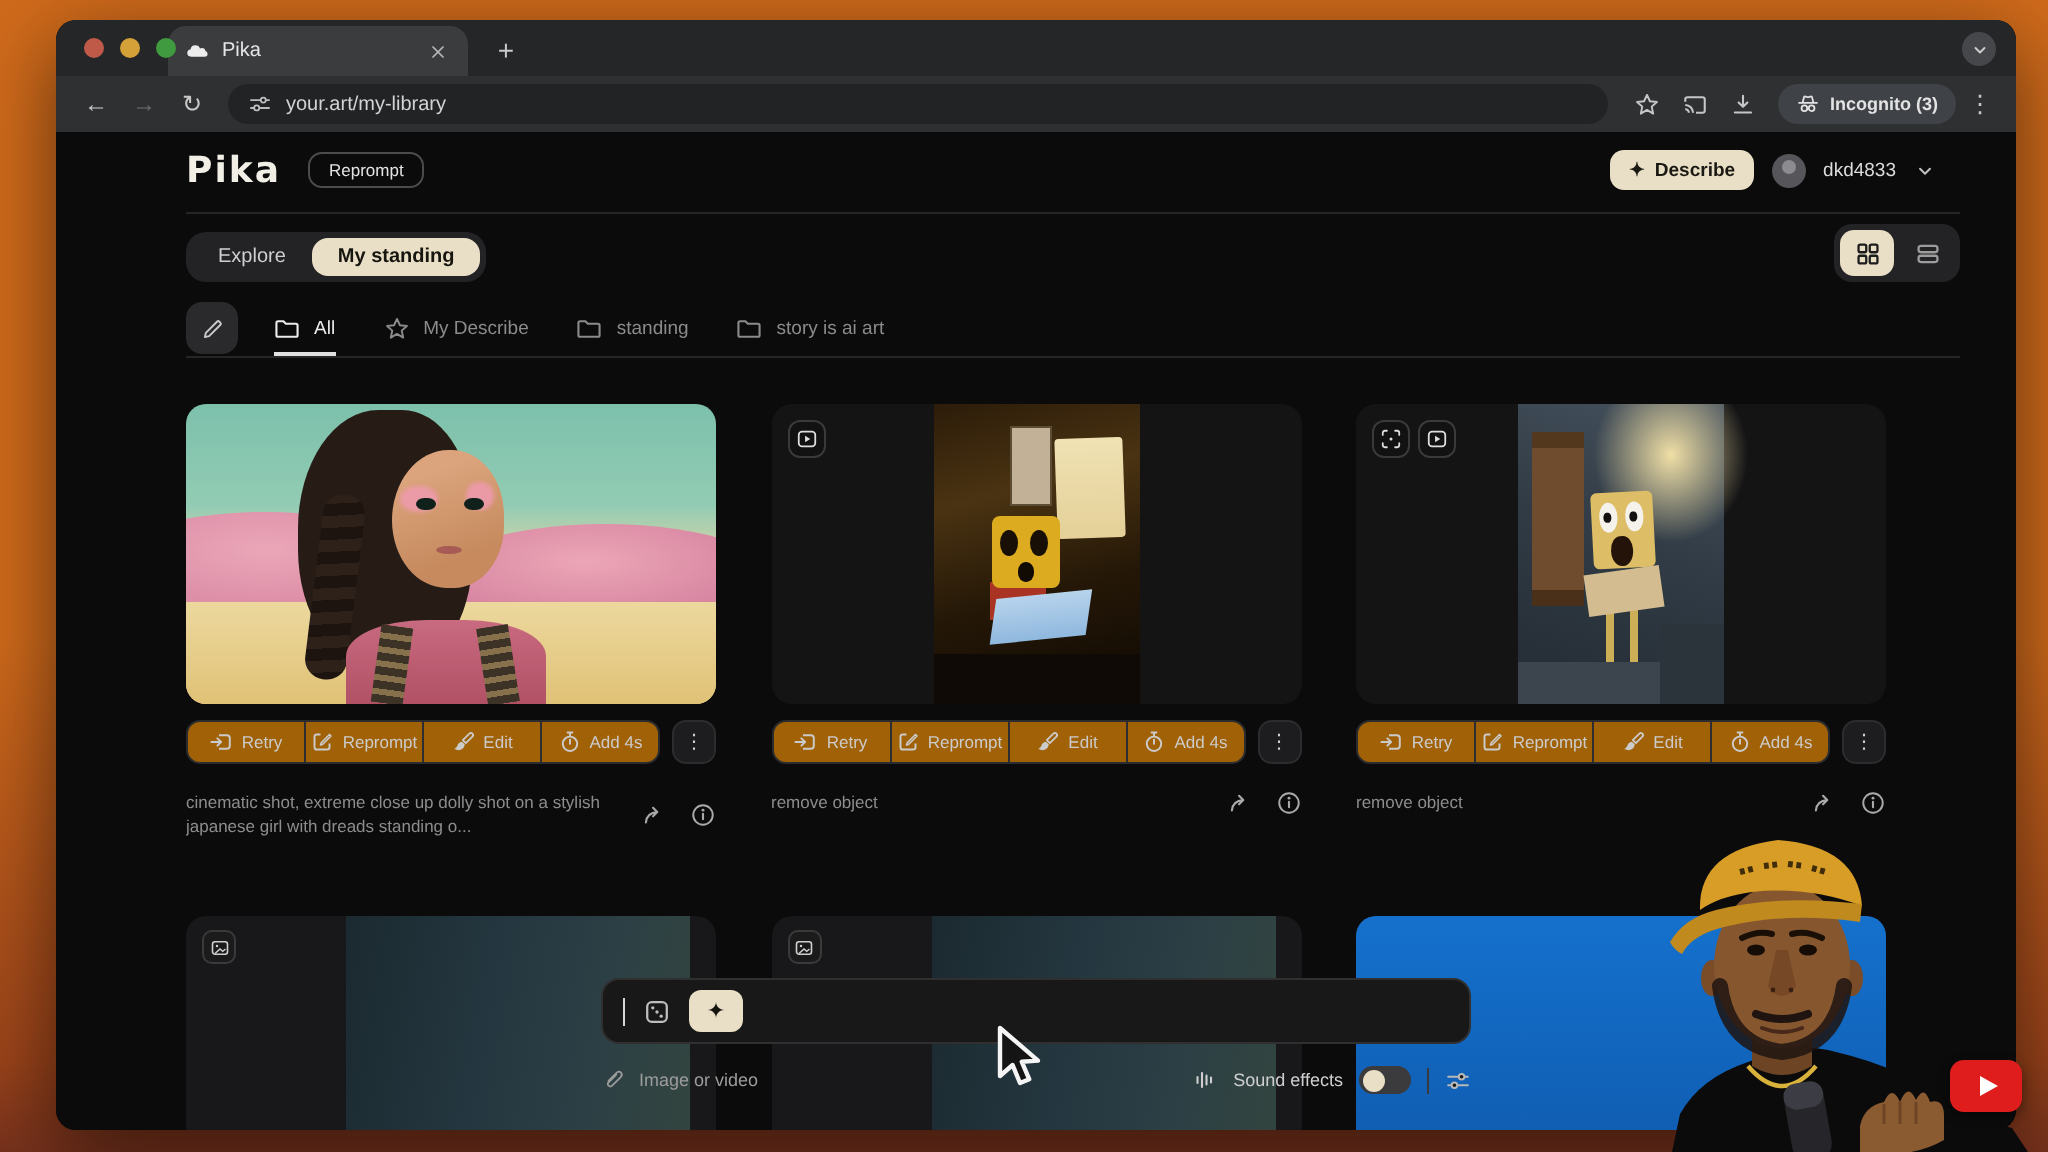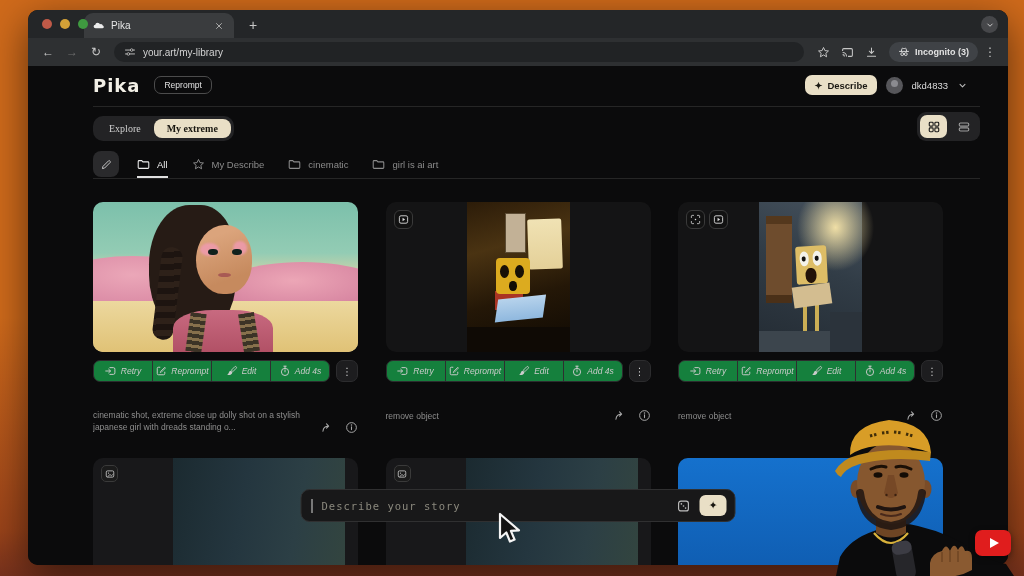--- a/index.html
+++ b/index.html
@@ -52,44 +52,44 @@
   .plan { margin-left:14px; border:1px solid #4c4c4c; border-radius:7px; padding:3px 9px; font-size:8.5px; color:#e3e3e3; }
   .hdr-right { margin-left:auto; display:flex; align-items:center; gap:9px; }
   .upgrade { background:#e9dfc6; color:#1b1913; font-size:9.5px; font-weight:bold; border-radius:7px; height:20px; padding:0 9px; display:flex; align-items:center; gap:5px; }
   .avatar { width:17px; height:17px; border-radius:50%; background:#56565a; position:relative; }
   .avatar::after{ content:""; position:absolute; left:5px; top:3px; width:7px; height:7px; border-radius:50%; background:#8b8b90; }
   .uname { font-size:9.5px; color:#dcdcdc; }
   .divider { position:absolute; left:65px; right:28px; height:1px; background:#262626; }
   .d1 { top:40px; } .d2 { top:112px; }
 
   .segrow { position:absolute; left:65px; top:48px; height:28px; display:flex; align-items:center; }
-  .seg { background:#232325; border-radius:10px; padding:3px; display:flex; align-items:center;font-family:Liberation Serif, serif; }
+  .seg { background:#232325; border-radius:10px; padding:3px; display:flex; align-items:center; }
   .seg-btn { font-size:10px; color:#cfcfcf; padding:4px 13px; border-radius:8px; }
   .seg-btn.active { background:#e9dfc6; color:#17150f; font-weight:bold; }
   .viewtoggle { position:absolute; right:28px; top:46px; background:#232325; border-radius:9px; padding:3px; display:flex; gap:3px; }
   .vbtn { width:27px; height:23px; border-radius:7px; display:flex; align-items:center; justify-content:center; color:#9c9c9c; }
   .vbtn.active { background:#e9dfc6; color:#1c1c1c; }
 
   .filterrow { position:absolute; left:65px; top:84px; height:28px; display:flex; align-items:center; gap:24px; }
   .editbtn { width:26px; height:26px; background:#2a2a2c; border-radius:8px; display:flex; align-items:center; justify-content:center; color:#c9c9c9; margin-right:-6px; }
   .ftab { position:relative; height:28px; display:flex; align-items:center; gap:7px; font-size:9.5px; color:#8b8b8b; }
   .ftab.active { color:#ececec; }
   .ftab.active::after { content:""; position:absolute; left:0; right:0; bottom:0; height:2px; background:#e0e0e0; }
 
   .grid { position:absolute; left:65px; top:136px; display:flex; gap:27.5px; }
   .card { width:265px; }
   .media { position:relative; height:150px; border-radius:10px; background:#141415; overflow:hidden; }
   .chip { position:absolute; top:8px; width:19px; height:19px; border-radius:6px; background:rgba(18,18,18,.85); border:1px solid #3a3a3a; display:flex; align-items:center; justify-content:center; color:#dedede; z-index:4; }
   .chip.c1 { left:8px; } .chip.c2 { left:31px; }
   .actionrow { margin-top:8px; display:flex; gap:6px; }
-  .abar { flex:1; height:22px; background:#15803d; border:1px solid #2c2c2e; border-radius:7px; display:flex; align-items:stretch;font-style:italic; }
+  .abar { flex:1; height:22px; background:#a16207; border:1px solid #2c2c2e; border-radius:7px; display:flex; align-items:stretch; }
   .abtn { flex:1; display:flex; align-items:center; justify-content:center; gap:4px; font-size:8.5px; color:#cbcbcb; }
   .abtn + .abtn { border-left:1px solid #2e2e30; }
   .amenu { width:22px; height:22px; background:#1d1d1f; border:1px solid #2c2c2e; border-radius:7px; color:#cfcfcf; display:flex; align-items:center; justify-content:center; font-size:10px; }
-  .caprow { margin-top:27px; display:flex; align-items:flex-end; gap:11px; }
+  .caprow { margin-top:13px; display:flex; align-items:center; gap:11px; }
   .cap { flex:1; font-size:8.5px; line-height:1.45; color:#8d8d8d; max-width:232px;
          display:-webkit-box; -webkit-line-clamp:2; -webkit-box-orient:vertical; overflow:hidden; }
   .capic { color:#a9a9a9; display:flex; align-items:center; }
 
   
   .art1 { position:absolute; inset:0; background:linear-gradient(180deg,#7cc0ab 0%, #93ccb4 34%, #cdd3a8 48%, #e7d49c 70%, #e3cc8d 100%); }
   .art1 .dune-l { position:absolute; left:-18%; top:36%; width:66%; height:42%; background:radial-gradient(60% 60% at 50% 30%, #eba7b8, #dd8fa8 70%); border-radius:50%; }
   .art1 .dune-r { position:absolute; right:-14%; top:40%; width:70%; height:44%; background:radial-gradient(60% 55% at 45% 28%, #eca6b6, #d887a2 75%); border-radius:50%; }
   .art1 .sand { position:absolute; left:0; right:0; bottom:0; height:34%; background:linear-gradient(180deg,#ecd89e,#e0c276); }
   .art1 .hair { position:absolute; left:21%; top:2%; width:33%; height:86%; background:#261b15; border-radius:46% 40% 42% 46%; }
@@ -350,21 +350,21 @@
           <svg class="ic" width="11" height="11" style="color:#bdbdbd">
               <use href="#i-chev"></use>
             </svg>
         </div>
       </div>
       <div class="divider d1"></div>
 
       <div class="segrow">
         <div class="seg">
           <span class="seg-btn">Explore</span>
-          <span class="seg-btn active">My extreme</span>
+          <span class="seg-btn active">My standing</span>
         </div>
       </div>
       <div class="viewtoggle">
         <span class="vbtn active">
             <svg class="ic" width="14" height="14">
               <use href="#i-grid"></use>
             </svg>
           </span>
         <span class="vbtn">
             <svg class="ic" width="14" height="14">
@@ -388,27 +388,27 @@
         <span class="ftab">
           <svg class="ic" width="13" height="13">
               <use href="#i-star"></use>
             </svg>
           <span>My Describe</span>
         </span>
         <span class="ftab">
           <svg class="ic" width="13" height="13">
               <use href="#i-folder"></use>
             </svg>
-          <span>cinematic</span>
+          <span>standing</span>
         </span>
         <span class="ftab">
           <svg class="ic" width="13" height="13">
               <use href="#i-folder"></use>
             </svg>
-          <span>girl is ai art</span>
+          <span>story is ai art</span>
         </span>
       </div>
       <div class="divider d2"></div>
 
       <div class="grid">
 
         <div class="card">
           <div class="media">
             <div class="art1">
               <div class="dune-l"></div>
@@ -625,27 +625,47 @@
             </span>
         </div>
         <div class="bcard">
           <div class="bblue"></div>
         </div>
       </div>
 
       <div class="promptwrap">
         <div class="promptbar">
           <span class="caret"></span>
-          <input class="prompt-input" type="text" placeholder="Describe your story" style="">
           <span class="diceic">
               <svg class="ic" width="14" height="14">
                 <use href="#i-dice"></use>
               </svg>
             </span>
           <span class="genbtn">✦</span>
+        </div>
+        <div class="subrow">
+          <span class="subleft">
+            <svg class="ic" width="12" height="12" style="color:#9c9c9c">
+                <use href="#i-clip"></use>
+              </svg>
+            <span>Image or video</span>
+          </span>
+          <span class="subright">
+            <svg class="ic" width="12" height="12">
+                <use href="#i-wave"></use>
+              </svg>
+            <span>Sound effects</span>
+            <span class="toggle">
+                <span class="knob"></span>
+              </span>
+            <span class="vsep"></span>
+            <svg class="ic" width="13" height="13" style="color:#b8b8b8">
+                <use href="#i-sliders"></use>
+              </svg>
+          </span>
         </div>
       </div>
 
     </div>
   </div>
 
   <svg class="person" viewBox="0 0 190 165">
     <path d="M2,165 L6,146 Q16,128 40,120 L56,114 Q70,111 84,115 Q118,123 142,141 Q157,150 172,153 L180,165 Z" fill="#0b0b0c"></path>
     <path d="M42,98 h30 v24 q-15,9 -30,0 Z" fill="#6e4524"></path>
     <ellipse cx="22" cy="78" rx="5.5" ry="9" fill="#7a4c28"></ellipse>

